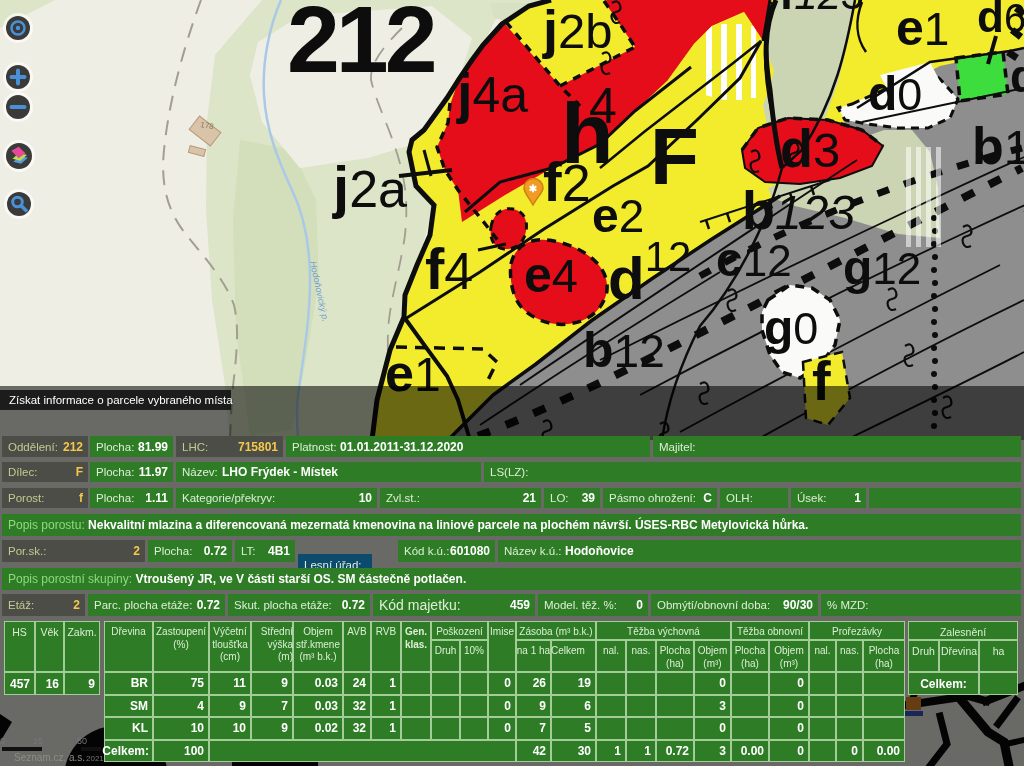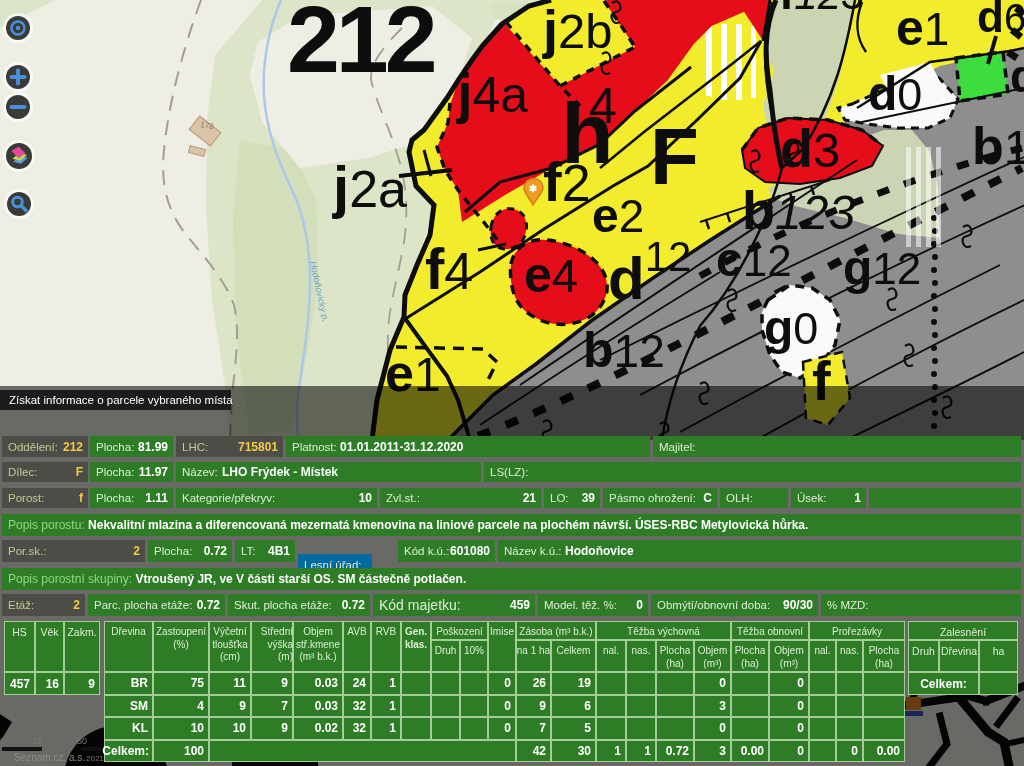--- a/index.html
+++ b/index.html
@@ -252,21 +252,21 @@
     <span style="position:absolute;right:5px;top:50%;transform:translateY(-50%);color:#f3c94b;font-weight:bold;font-size:12px;white-space:nowrap">2</span>
   </div>
 <div style="position:absolute;left:148px;top:540px;width:84px;height:22px;background:#2e7d26">
     <span style="position:absolute;left:6px;top:50%;transform:translateY(-50%);color:#ddeed6;font-size:11.5px;white-space:nowrap">Plocha:</span>
     <span style="position:absolute;right:5px;top:50%;transform:translateY(-50%);color:#ffffff;font-weight:bold;font-size:12px;white-space:nowrap">0.72</span>
   </div>
 <div style="position:absolute;left:235px;top:540px;width:60px;height:22px;background:#2e7d26">
     <span style="position:absolute;left:6px;top:50%;transform:translateY(-50%);color:#ddeed6;font-size:11.5px;white-space:nowrap">LT:</span>
     <span style="position:absolute;right:5px;top:50%;transform:translateY(-50%);color:#ffffff;font-weight:bold;font-size:12px;white-space:nowrap">4B1</span>
   </div>
-<div style="position:absolute;left:298px;top:554px;width:74px;height:22px;background:#0369a1">
+<div style="position:absolute;left:298px;top:554px;width:74px;height:22px;background:#0c4a6e">
     <span style="position:absolute;left:6px;top:50%;transform:translateY(-50%);color:#ddeed6;font-size:11.5px;white-space:nowrap">Lesní úřad:</span>
   </div>
 <div style="position:absolute;left:398px;top:540px;width:97px;height:22px;background:#2e7d26">
     <span style="position:absolute;left:6px;top:50%;transform:translateY(-50%);color:#ddeed6;font-size:11.5px;white-space:nowrap">Kód k.ú.:</span>
     <span style="position:absolute;right:5px;top:50%;transform:translateY(-50%);color:#ffffff;font-weight:bold;font-size:12px;white-space:nowrap">601080</span>
   </div>
 <div style="position:absolute;left:498px;top:540px;width:523px;height:22px;background:#2e7d26">
     <span style="position:absolute;left:6px;top:50%;transform:translateY(-50%);color:#ddeed6;font-size:11.5px;white-space:nowrap">Název k.ú.:</span>
     <span style="position:absolute;left:67px;top:50%;transform:translateY(-50%);color:#ffffff;font-weight:bold;font-size:12px;white-space:nowrap">Hodoňovice</span>
   </div>
@@ -354,21 +354,21 @@
 <div style="position:absolute;left:460px;top:640px;width:28px;height:32px;background:#2e7d26;box-shadow:inset 0 0 0 1px #a4cc98;">
     <span style="position:absolute;left:0;right:0;top:5px;text-align:center;color:#ddeed6;font-weight:normal;font-size:10px;line-height:12.5px">10%</span>
   </div>
 <div style="position:absolute;left:516px;top:621px;width:80px;height:19px;background:#2e7d26;box-shadow:inset 0 0 0 1px #a4cc98;">
     <span style="position:absolute;left:0;right:0;top:5px;text-align:center;color:#ddeed6;font-weight:normal;font-size:10px;line-height:12.5px">Zásoba (m³ b.k.)</span>
   </div>
 <div style="position:absolute;left:516px;top:640px;width:35px;height:32px;background:#2e7d26;box-shadow:inset 0 0 0 1px #a4cc98;">
     <span style="position:absolute;left:0;right:0;top:5px;text-align:center;color:#ddeed6;font-weight:normal;font-size:10px;line-height:12.5px">na 1 ha</span>
   </div>
 <div style="position:absolute;left:551px;top:640px;width:45px;height:32px;background:#2e7d26;box-shadow:inset 0 0 0 1px #a4cc98;">
-    <span style="position:absolute;left:0;right:0;top:5px;text-align:center;color:#ddeed6;font-weight:normal;font-size:10px;line-height:12.5px">Celkem</span>
+    <span style="position:absolute;left:0;right:0;top:5px;color:#ddeed6;font-weight:normal;font-size:10px;line-height:12.5px">Celkem</span>
   </div>
 <div style="position:absolute;left:596px;top:621px;width:135px;height:19px;background:#2e7d26;box-shadow:inset 0 0 0 1px #a4cc98;">
     <span style="position:absolute;left:0;right:0;top:5px;text-align:center;color:#ddeed6;font-weight:normal;font-size:10px;line-height:12.5px">Těžba výchovná</span>
   </div>
 <div style="position:absolute;left:596px;top:640px;width:30px;height:32px;background:#2e7d26;box-shadow:inset 0 0 0 1px #a4cc98;">
     <span style="position:absolute;left:0;right:0;top:5px;text-align:center;color:#ddeed6;font-weight:normal;font-size:10px;line-height:12.5px">nal.</span>
   </div>
 <div style="position:absolute;left:626px;top:640px;width:30px;height:32px;background:#2e7d26;box-shadow:inset 0 0 0 1px #a4cc98;">
     <span style="position:absolute;left:0;right:0;top:5px;text-align:center;color:#ddeed6;font-weight:normal;font-size:10px;line-height:12.5px">nas.</span>
   </div>

